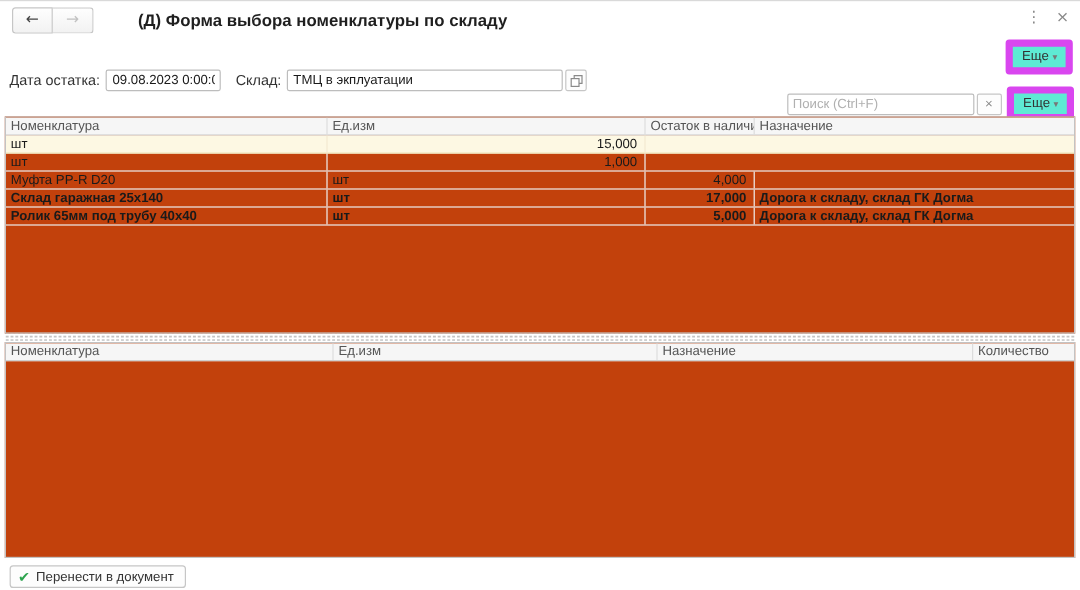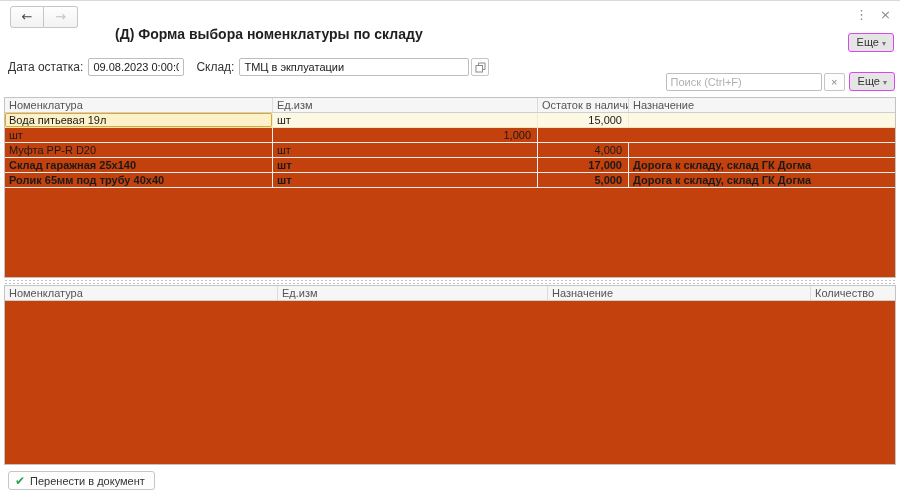--- a/index.html
+++ b/index.html
@@ -11,28 +11,28 @@
   }
   
   .nav-group { position:absolute; left:10px; top:5px; display:flex; }
   .nav-btn {
     width:34px; height:22px; border:1px solid #c6c6c6; background:linear-gradient(#fefefe,#f2f2f2);
     font-size:13px; line-height:20px; text-align:center; cursor:pointer;
     font-family:"DejaVu Sans", sans-serif;
   }
   .nav-btn.back { border-radius:3px 0 0 3px; color:#444; }
   .nav-btn.fwd  { border-radius:0 3px 3px 0; color:#c2c2c2; border-left:none; }
-  .page-title { position:absolute; left:115px; top:25px; font-size:14px; font-weight:bold; color:#1f1f1f; white-space:nowrap; }
+  .page-title { position:absolute; left:115px; top:8px; font-size:14px; font-weight:bold; color:#1f1f1f; white-space:nowrap; }
   .win-icon { position:absolute; top:7px; font-size:13px; color:#8a8a8a; cursor:pointer; line-height:14px;
     font-family:"DejaVu Sans", sans-serif; }
   .win-dots { right:32px; }
   .win-close { right:9px; }
   
   .more-btn {
-    border:1px solid #d946ef; background:#e5e5e5; border-radius:3px;
+    border:6px solid #d946ef; background:#5eead4; border-radius:3px;
     font-size:11px; color:#333; padding:2px 7px 3px 8px; cursor:pointer; white-space:nowrap;
   }
   .more-btn .arrow { font-size:8px; color:#777; margin-left:3px; font-family:"DejaVu Sans", sans-serif; }
   .more-top { position:absolute; right:6px; top:32px; }
   
   .filter-row { position:absolute; left:8px; top:57px; display:flex; align-items:center; font-size:12px; color:#333; }
   .fld-label { margin-right:5px; white-space:nowrap; }
   .txt-input {
     height:18px; border:1px solid #bdbdbd; border-radius:2px; font-size:11px; color:#1a1a1a;
     padding:0 4px; font-family:"Liberation Sans", sans-serif; background:#fff;
@@ -139,21 +139,20 @@
   </div>
 
   <div id="stockTable" class="grid-table">
     <div class="t-header">
       <div class="th">Номенклатура</div>
       <div class="th">Ед.изм</div>
       <div class="th">Остаток в наличии</div>
       <div class="th">Назначение</div>
     </div>
     <div class="t-row selected">
-      <div class="td focus-cell">Вода питьевая 19л</div>
       <div class="td">шт</div>
       <div class="td num">15,000</div>
       <div class="td"></div>
     </div>
     <div class="t-row">
       <div class="td">шт</div>
       <div class="td num">1,000</div>
       <div class="td"></div>
     </div>
     <div class="t-row">

